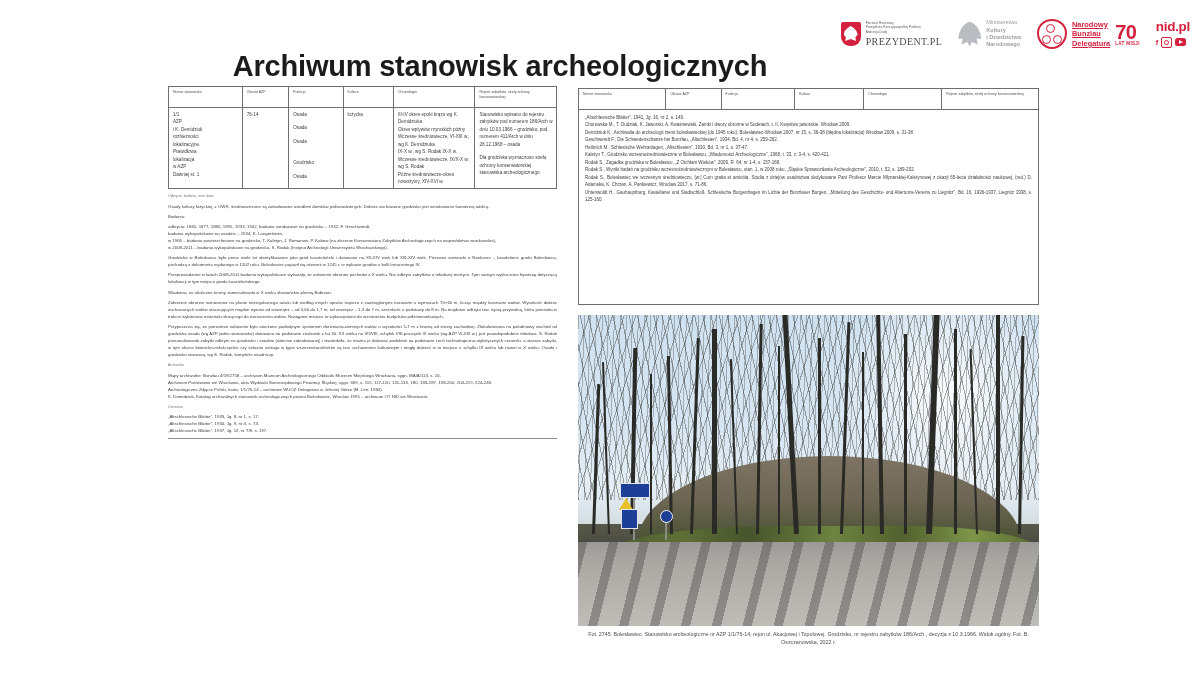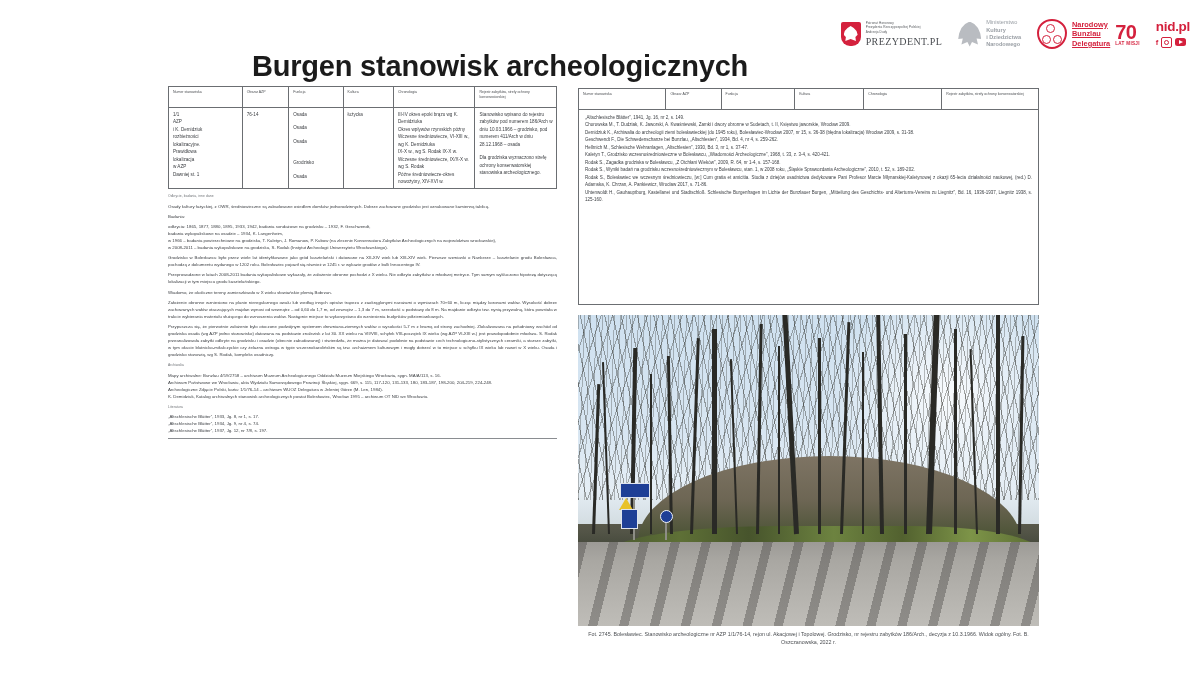--- a/index.html
+++ b/index.html
@@ -433,21 +433,21 @@
       <div class="social">
         <span>f</span>
         <span class="sq"></span>
         <span class="yt"></span>
       </div>
     </div>
   </div>
 
 </div>
 
-<div class="page-title">Burgen stanowisk archeologicznych</div>
+<div class="page-title">Archiwum stanowisk archeologicznych</div>
 
 <div class="col-left">
 
   <table class="cat">
     <colgroup>
       <col style="width:19%">
         <col style="width:12%">
         <col style="width:14%">
       <col style="width:13%">
         <col style="width:21%">

